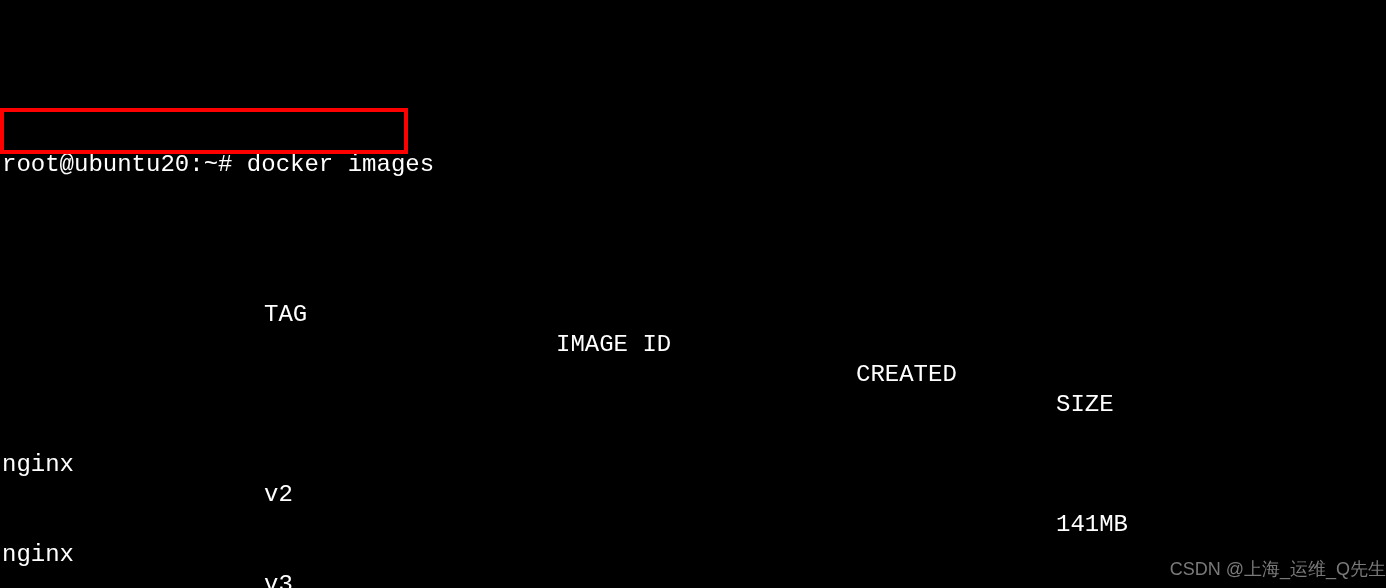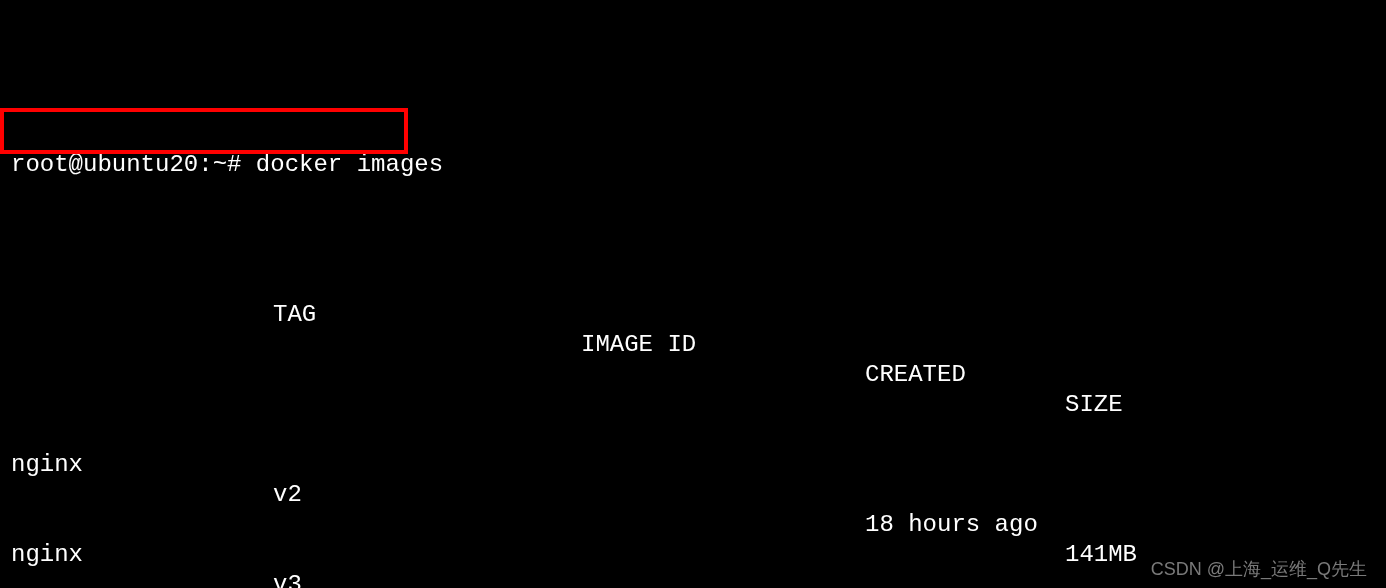--- a/index.html
+++ b/index.html
@@ -13,41 +13,41 @@
     width: 1386px;
     height: 588px;
     overflow: hidden;
     position: relative;
   }
   .terminal {
     white-space: pre;
     position: relative;
     padding: 0;
   }
-  .line { position: relative; height: 30px; margin-left: 9px; }
+  .line { position: relative; height: 30px; }
   .col-repo   { position:absolute; left:2px;   }
   .col-tag    { position:absolute; left:264px;font-family:Liberation Mono, monospace; }
-  .col-image  { position:absolute; left:572px; }
+  .col-image  { position:absolute; left:556px; }
   .col-created{ position:absolute; left:856px; }
   .col-size   { position:absolute; left:1056px;}
   .prompt { position:absolute; left:2px; }
   .highlight-box {
     position:absolute;
     border:4px solid #ff0000;
     left:0px;
     top:108px;
     width:408px;
     height:46px;
     box-sizing:border-box;
     pointer-events:none;
     z-index:5;
   }
   .watermark {
     position:absolute;
-    right:19px;
+    right:0;
     bottom:4px;
     font-size:18px;
     color:#7a7a7a;
     font-family: Arial, sans-serif;
   }
 </style>
 </head>
 <body>
 
 <div class="terminal">
@@ -62,21 +62,20 @@
     <span class="col-tag">TAG</span>
     <span class="col-image">IMAGE ID</span>
     <span class="col-created">CREATED</span>
     <span class="col-size">SIZE</span>
   </div>
 
   
   <div class="line">
     <span class="col-repo">nginx</span>
     <span class="col-tag">v2</span>
-    <span class="col-created">18 hours ago</span>
     <span class="col-size">141MB</span>
   </div>
   <div class="line">
     <span class="col-repo">nginx</span>
     <span class="col-tag">v3</span>
     
     
     
   </div>
   

